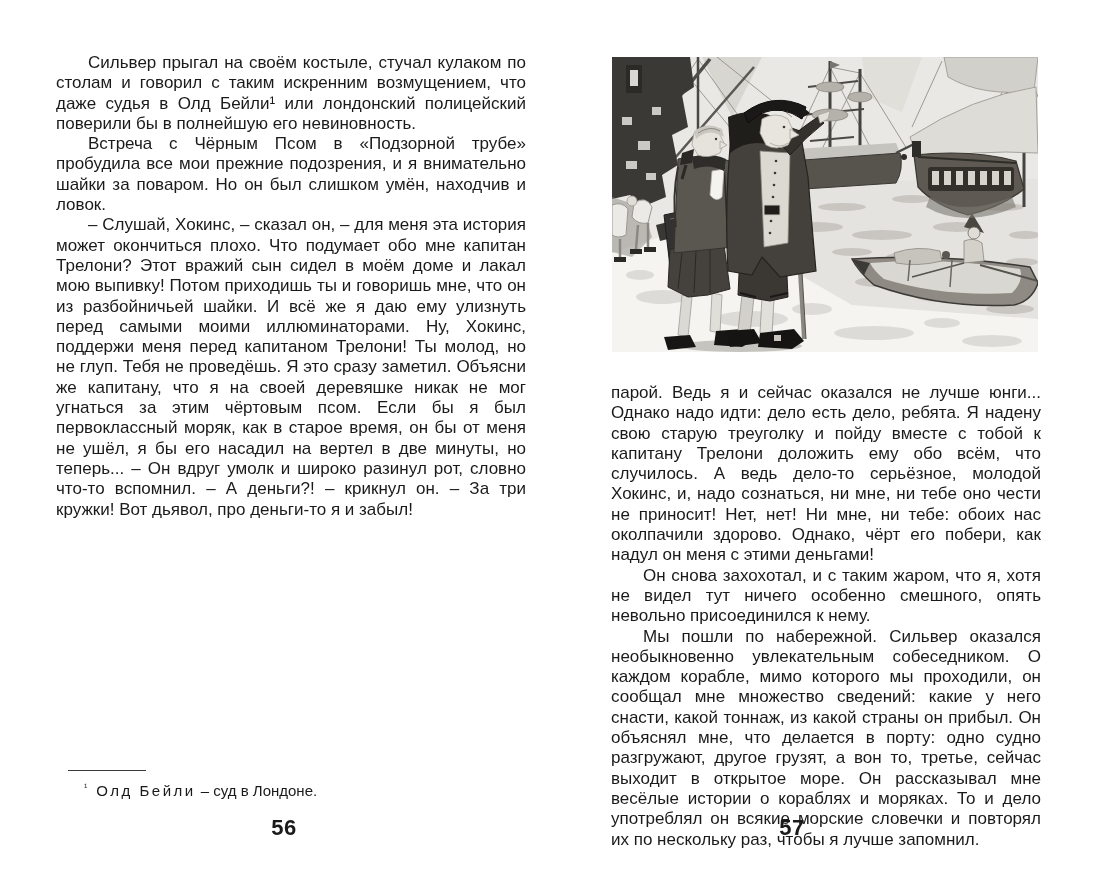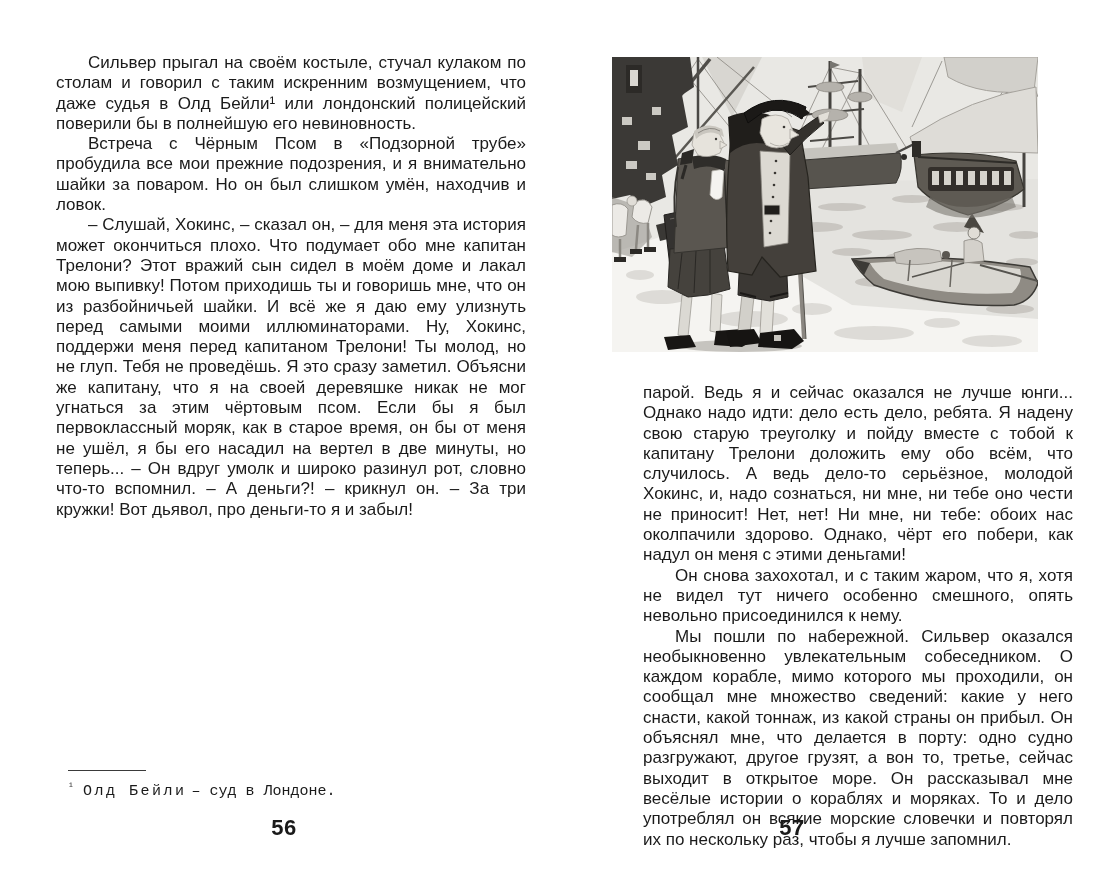--- a/index.html
+++ b/index.html
@@ -3,26 +3,26 @@
 <meta charset="utf-8">
 <style>
   html,body{margin:0;padding:0}
   body{
     width:1100px;height:873px;position:relative;overflow:hidden;
     background:#ffffff;color:#1a1a1a;
     font-family:"Liberation Sans", sans-serif;
   }
   .text-col{position:absolute;text-align:justify;font-size:17px;line-height:20.3px;hyphens:auto;}
   .text-col.left{left:56px;top:53px;width:470px;}
-  .text-col.right{left:643px;top:383px;width:430px;}
+  .text-col.right{left:611px;top:383px;width:430px;}
   .para{margin:0;}
   .para.indent{text-indent:32px;}
   .illustration{position:absolute;left:612px;top:57px;width:426px;height:295px;}
   .footnote-rule{position:absolute;left:68px;top:770px;width:78px;border-top:1.5px solid #3a3a3a;}
-  .footnote{position:absolute;left:68px;top:781px;width:470px;font-size:15px;font-family:Liberation Mono, monospace;}
+  .footnote{position:absolute;left:84px;top:781px;width:470px;font-size:15px;}
   .footnote sup{font-size:10px;margin-right:9px;}
   .fn-term{letter-spacing:2.5px;margin-right:5px;}
   .page-num{position:absolute;top:815px;font-weight:bold;font-size:22px;letter-spacing:0.5px;transform:translateX(-50%);}
   .page-num.left{left:284px;}
   .page-num.right{left:792px;}
 </style>
 </head>
 <body>
 
 <div class="spread">

